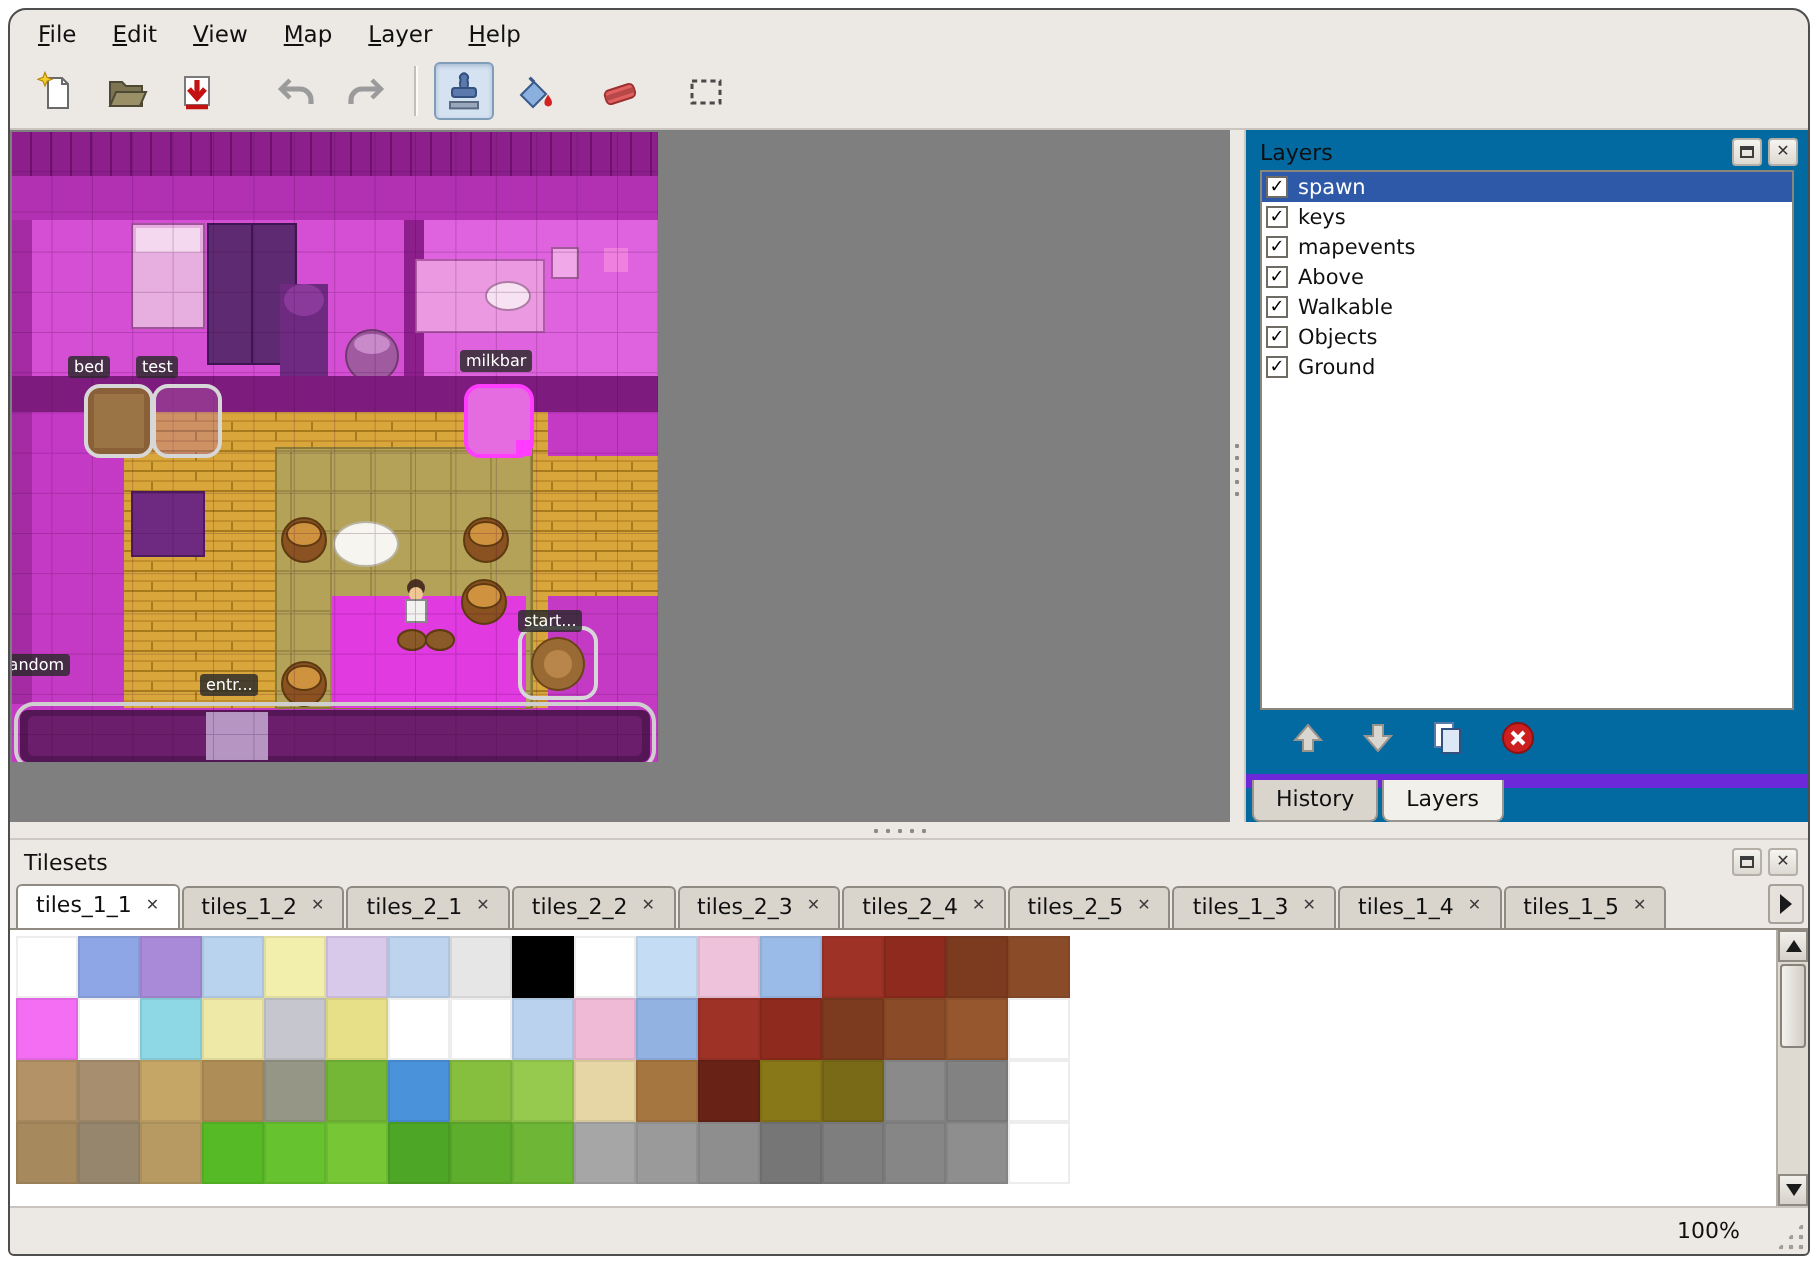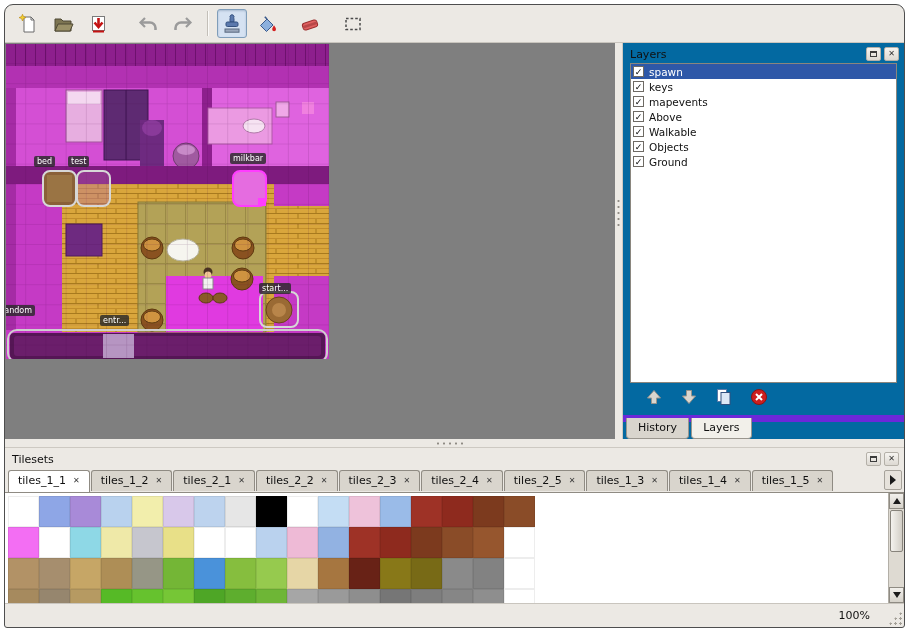--- a/index.html
+++ b/index.html
@@ -65,25 +65,25 @@
   .dtab{font-size:11px;color:#101010;padding:3px 11px 4px;background:#d9d5cd;border:1px solid #9a968e;
     border-top:none;border-radius:0 0 4px 4px;margin-top:-1px}
   .dtab.active{background:#f2f0ea;position:relative;z-index:2}
 
   
   .h-splitter{height:8px;position:relative;flex:none;background:#ece9e4}
   .h-splitter .hgrip{position:absolute;left:430px;top:3px;width:30px;height:3px;
     background-image:radial-gradient(circle,#8f8b84 1px,transparent 1.2px);background-size:6px 3px}
 
   
-  .tilesets-dock{height:156px;flex:none;display:flex;flex-direction:column;background:#ece9e4;
+  .tilesets-dock{height:184px;flex:none;display:flex;flex-direction:column;background:#ece9e4;
     border-top:1px solid #cdc9c2}
   .ts-tabbar{height:25px;display:flex;align-items:flex-end;padding:0 3px;position:relative;flex:none;
     border-bottom:1px solid #8f8b83}
-  .ttabs{display:flex;gap:1px;overflow:hidden;flex:1;align-items:flex-start}
+  .ttabs{display:flex;gap:1px;overflow:hidden;flex:1;align-items:center}
   .ttab{display:flex;align-items:center;gap:7px;font-size:11px;color:#101010;padding:3px 9px 4px;
     background:#d9d5cd;border:1px solid #8f8b83;border-bottom:none;border-radius:3px 3px 0 0;
     white-space:nowrap;flex:none}
   .ttab.active{background:#fff;position:relative;z-index:2;margin-bottom:-1px;padding-bottom:6px}
   .ttab-close{font-size:8px;color:#3c3c3c;line-height:1}
   .ts-scroll-btn{position:absolute;right:2px;bottom:2px;width:18px;height:20px;display:flex;align-items:center;
     justify-content:center;background:#e6e2db;border:1px solid #a6a29a;border-radius:2px;z-index:4}
   .tri-right{width:0;height:0;border-left:6px solid #1a1a1a;border-top:5px solid transparent;border-bottom:5px solid transparent}
   .ts-content{flex:1;background:#fff;position:relative;overflow:hidden;min-height:0}
   .tileset-grid{position:absolute;left:3px;top:3px;display:grid;grid-template-columns:repeat(17,31px);grid-auto-rows:31px}
@@ -103,20 +103,28 @@
   .resize-grip{position:absolute;right:2px;bottom:2px;width:14px;height:14px;
     background-image:radial-gradient(circle,#a29e96 1.1px,transparent 1.3px);background-size:5px 5px;
     clip-path:polygon(100% 0,100% 100%,0 100%)}
 </style>
 </head>
 <body>
 
 <div class="page">
 <div class="window">
 
+  <div class="menubar">
+        <div class="menu-item">File</div>
+        <div class="menu-item">Edit</div>
+        <div class="menu-item">View</div>
+        <div class="menu-item">Map</div>
+        <div class="menu-item">Layer</div>
+        <div class="menu-item">Help</div>
+      </div>
 
   <div class="toolbar">
     <div class="tbtn">
       <span>
             <svg width="22" height="22" viewBox="0 0 22 22">
         <path d="M7 4h7l3 3v12H7z" fill="#ffffff" stroke="#6a6a6a"></path>
         <path d="M14 4v3h3" fill="none" stroke="#6a6a6a"></path>
         <path d="M5.5 1.2l1 2.4 2.5 1-2.5 1-1 2.4-1-2.4-2.5-1 2.5-1z" fill="#f2cf30" stroke="#b8860b" stroke-width="0.6"></path>
       </svg>
           </span>

